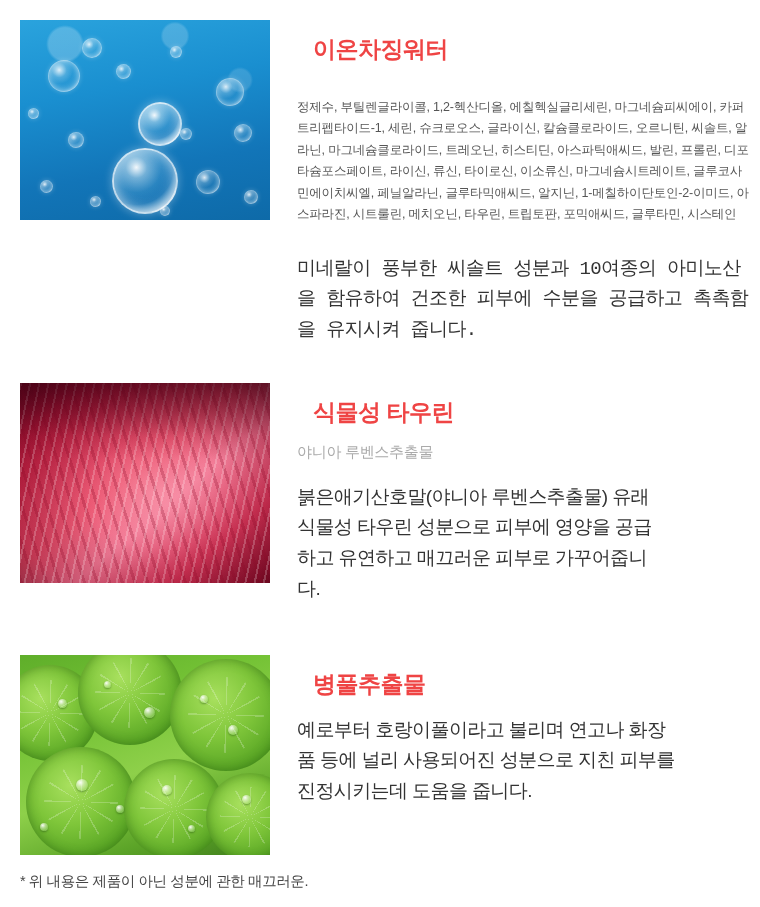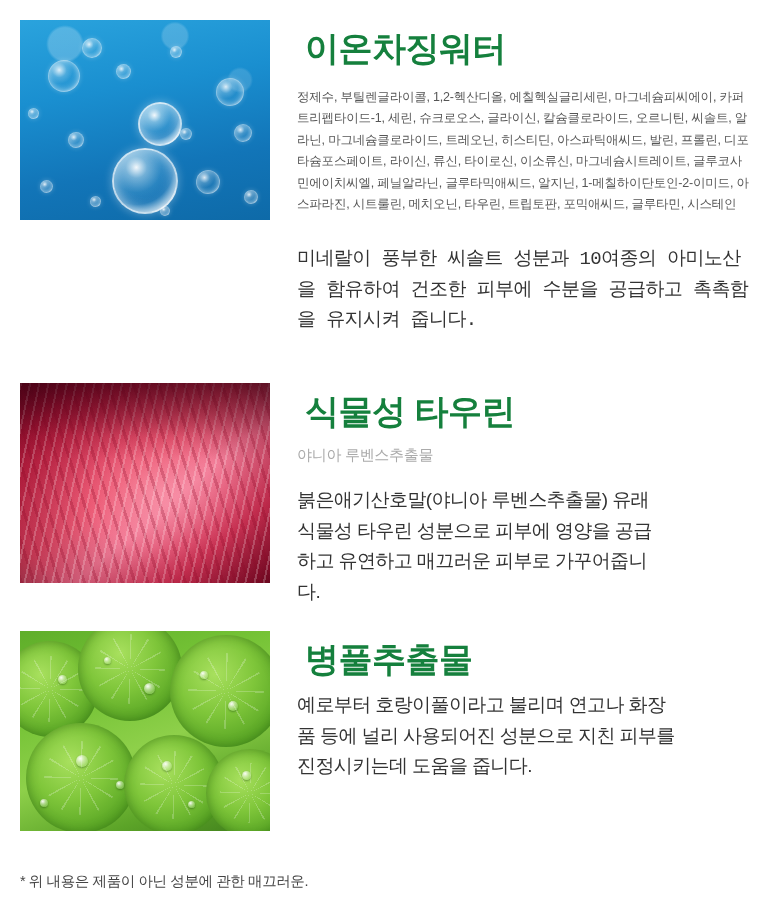--- a/index.html
+++ b/index.html
@@ -37,30 +37,30 @@
   }
 
   .content {
     flex: 1 1 auto;
     padding-left: 27px;
     padding-right: 10px;
     box-sizing: border-box;
   }
 
   .title {
-    font-size: 34px;
+    font-size: 23px;
     font-weight: bold;
-    color: #15803d;
+    color: #ef4444;
     letter-spacing: -0.5px;
     line-height: 1.2;
-    margin: 8px;
+    margin: 16px;
   }
 
   .ingredients {
-    margin-top: 18px;
+    margin-top: 33px;
     font-size: 12.5px;
     line-height: 1.72;
     color: #555555;
     letter-spacing: -0.2px;
   }
 
   .subtitle {
     margin-top: 14px;
     font-size: 15px;
     color: #aaaaaa;
@@ -85,21 +85,21 @@
     margin-top: 10px;
   }
 
   
   #section-water { position: absolute; top: 20px; left: 0; width: 760px; }
 
   
   #section-taurine { position: absolute; top: 383px; left: 0; width: 676px; }
 
   
-  #section-centella { position: absolute; top: 631px; left: 0; width: 689px; justify-content: flex-end; }
+  #section-centella { position: absolute; top: 655px; left: 0; width: 689px; justify-content: flex-end; }
 
   .footnote {
     position: absolute;
     top: 872px;
     left: 20px;
     font-size: 14.5px;
     color: #444444;
     letter-spacing: -0.4px;
   }
 

